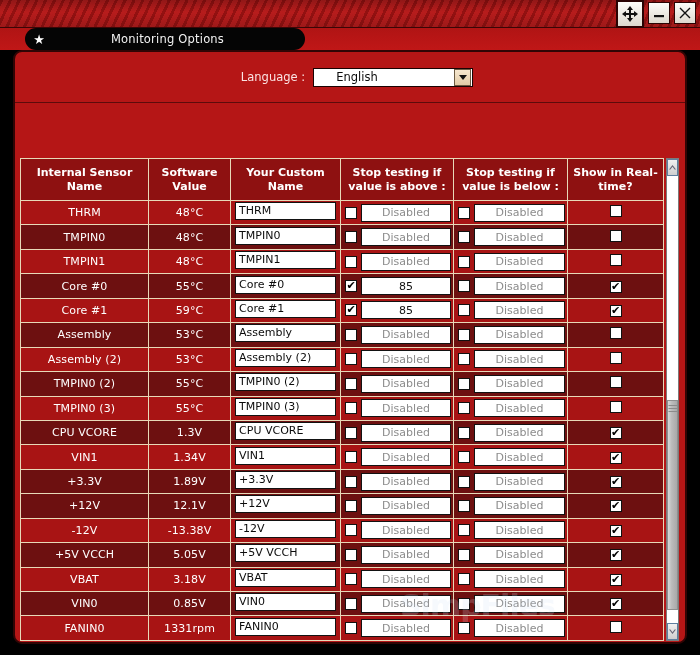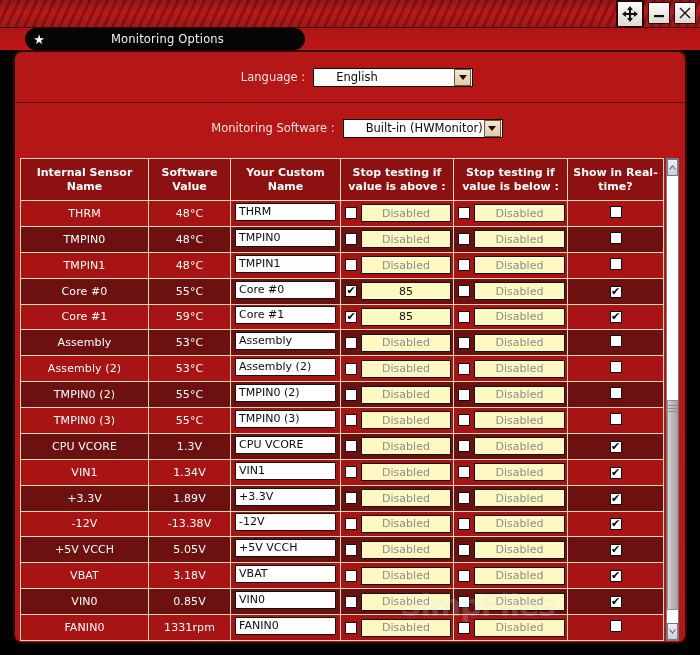--- a/index.html
+++ b/index.html
@@ -173,21 +173,21 @@
     background: #ffffff;
     border: 1px solid #111;
     display: inline-flex; align-items: center; justify-content: center;
     cursor: pointer;
   }
   .cbox .chk { display: none; color: #000; font-size: 11px; line-height: 10px; font-weight: bold; }
   .cbox.on .chk { display: block; }
   .thrbox {
     flex: 1;
     height: 18px;
-    background: #fef9c3;
+    background: #ffffff;
     border: 1px solid #121212;
     font-size: 11px;
     color: #8c8c8c;
     display: flex; align-items: center; justify-content: center;
     cursor: text;
     overflow: hidden;
   }
   .thrbox.active { color: #111; }
   .rtcell { text-align: center; }
 
@@ -272,29 +272,20 @@
       <div class="combo" style="width:160px">
         <span class="cval">English</span>
         <span class="carrow">
             <i class="caret"></i>
           </span>
       </div>
     </div>
 
     <div class="divider"></div>
 
-    <div class="fieldblock">
-      <span class="fieldlabel">Monitoring Software :</span>
-      <div class="combo" style="width:160px">
-        <span class="cval">Built-in (HWMonitor)</span>
-        <span class="carrow">
-            <i class="caret"></i>
-          </span>
-      </div>
-    </div>
 
     <div class="tablewrap">
       <table class="grid">
         <colgroup>
           <col style="width:128px">
             <col style="width:82px">
             <col style="width:110px">
           <col style="width:113px">
             <col style="width:114px">
             <col style="width:96px">
@@ -533,20 +524,40 @@
               <td>
                 <div class="thcell">
                   <span class="cbox"></span>
                   <span class="thrbox">Disabled</span>
                 </div>
               </td>
               <td class="rtcell"><span class="cbox on" style="display: inline-flex;">
                   <span class="chk">✔</span>
                 </span></td>
             </tr>
+            <tr class="even">
+              <td class="cname">+12V</td>
+              <td class="cval">12.1V</td>
+              <td><span class="txtbox">+12V</span></td>
+              <td>
+                <div class="thcell">
+                  <span class="cbox"></span>
+                  <span class="thrbox">Disabled</span>
+                </div>
+              </td>
+              <td>
+                <div class="thcell">
+                  <span class="cbox"></span>
+                  <span class="thrbox">Disabled</span>
+                </div>
+              </td>
+              <td class="rtcell"><span class="cbox on" style="display: inline-flex;">
+                  <span class="chk">✔</span>
+                </span></td>
+            </tr>
             <tr class="odd">
               <td class="cname">-12V</td>
               <td class="cval">-13.38V</td>
               <td><span class="txtbox">-12V</span></td>
               <td>
                 <div class="thcell">
                   <span class="cbox"></span>
                   <span class="thrbox">Disabled</span>
                 </div>
               </td>

